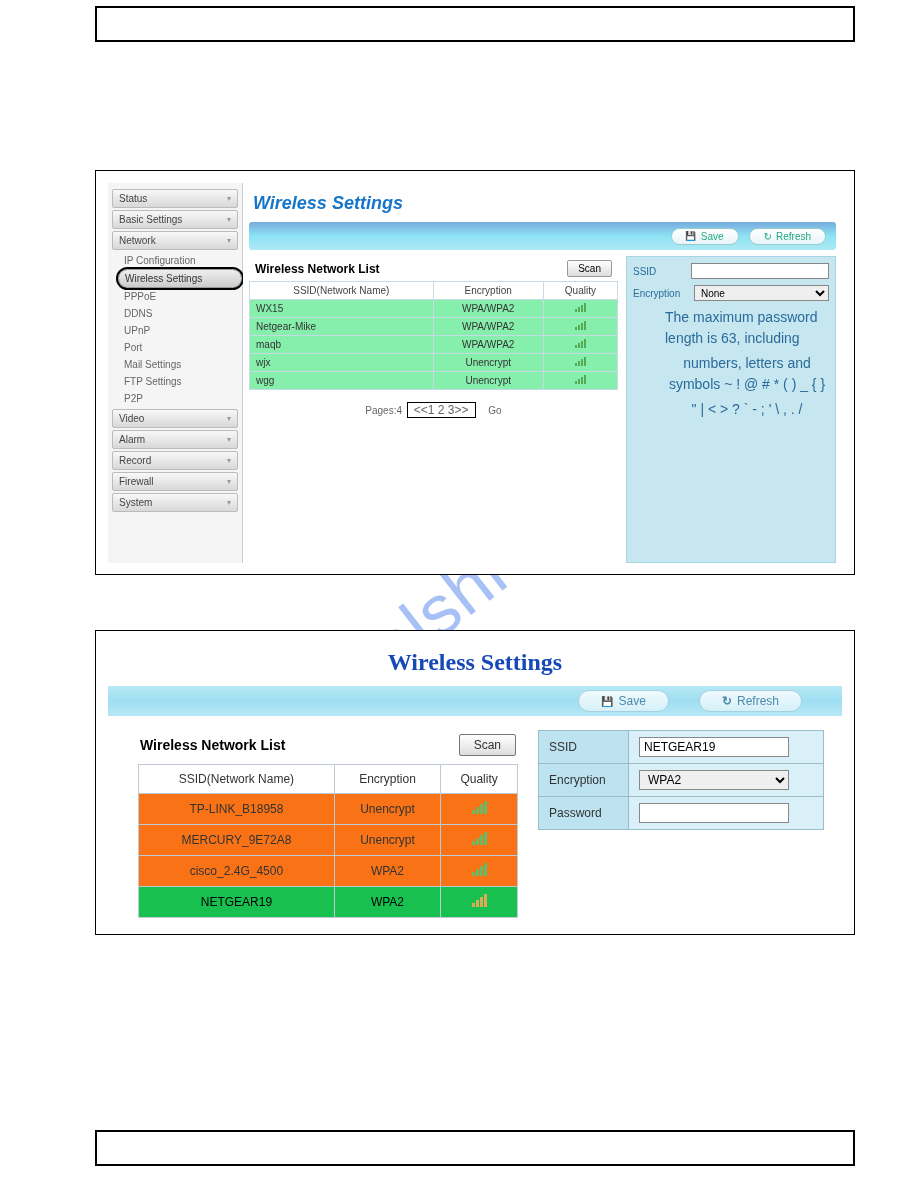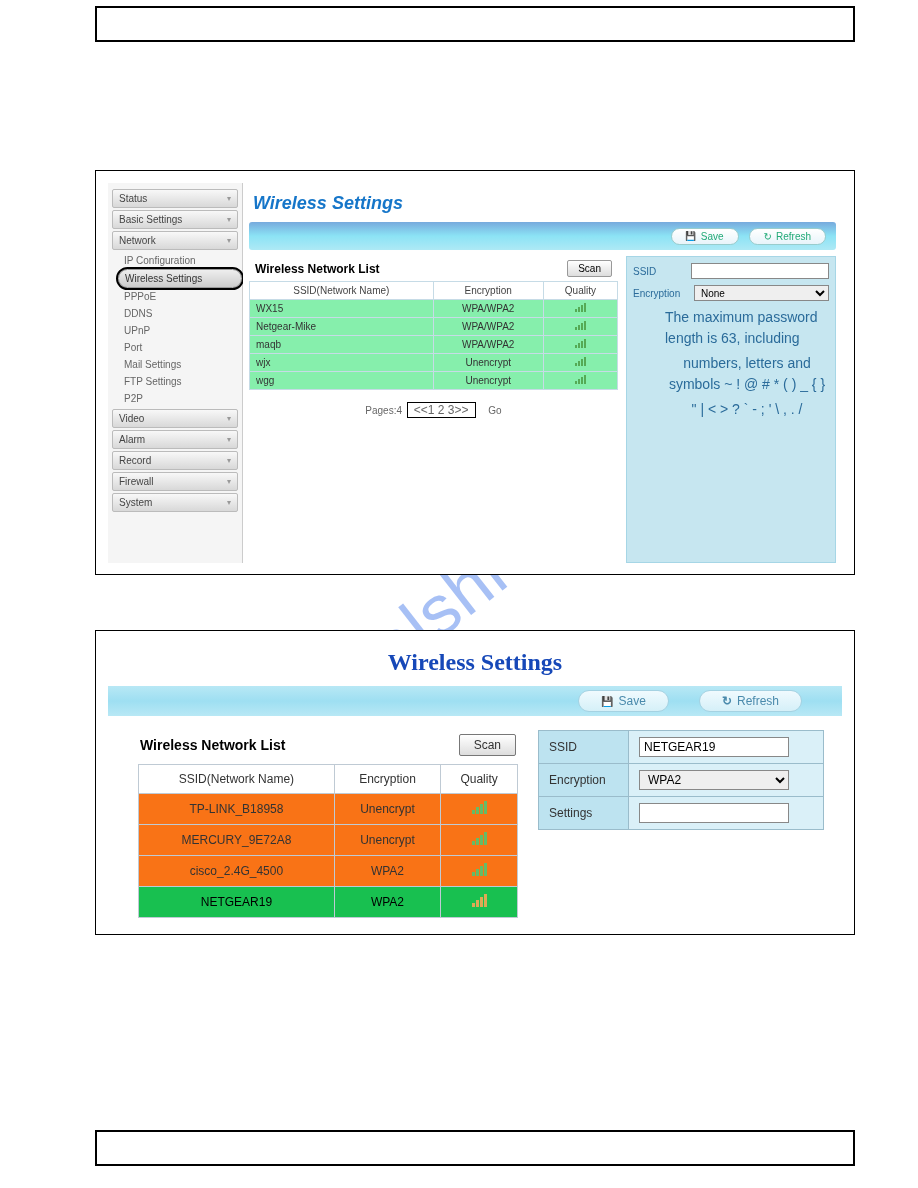--- a/index.html
+++ b/index.html
@@ -302,21 +302,21 @@
         <tbody>
               <tr>
           <td class="lbl">SSID</td>
           <td class="val"><input value="NETGEAR19" style=""></td>
         </tr>
         <tr>
           <td class="lbl">Encryption</td>
           <td class="val"><select><option>WPA2</option></select></td>
         </tr>
         <tr>
-          <td class="lbl">Settings</td>
+          <td class="lbl">Password</td>
           <td class="val"><input type="password" value="" style=""></td>
         </tr>
       </tbody>
           </table>
     </div>
   </div>
  </div>
 </div>
 
 </body></html>

